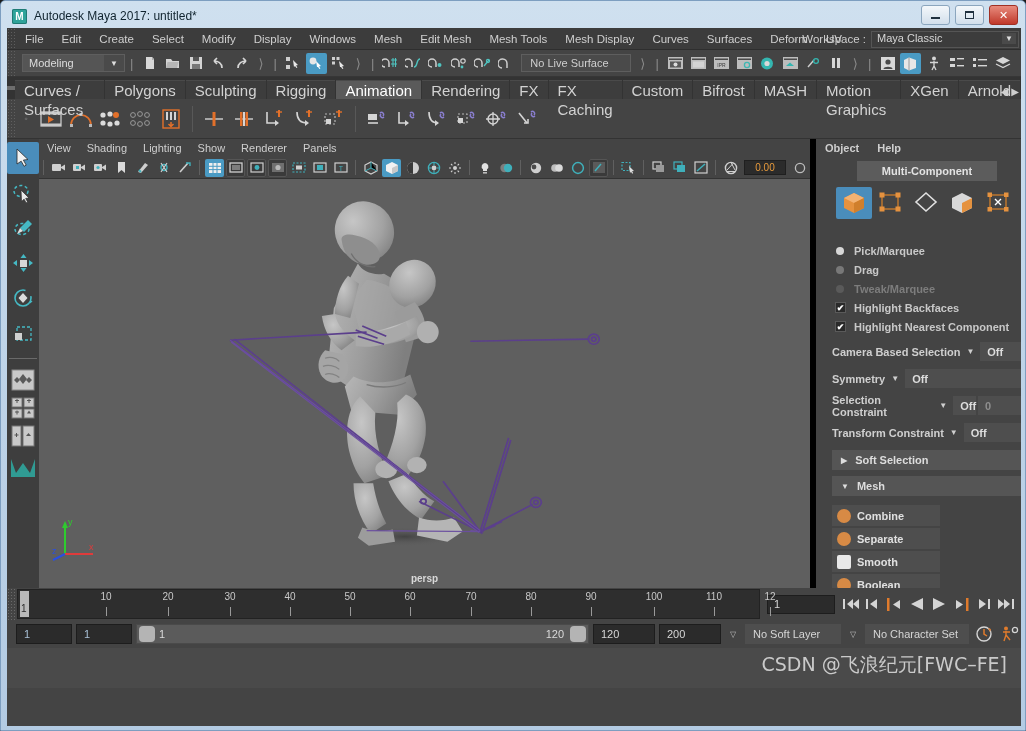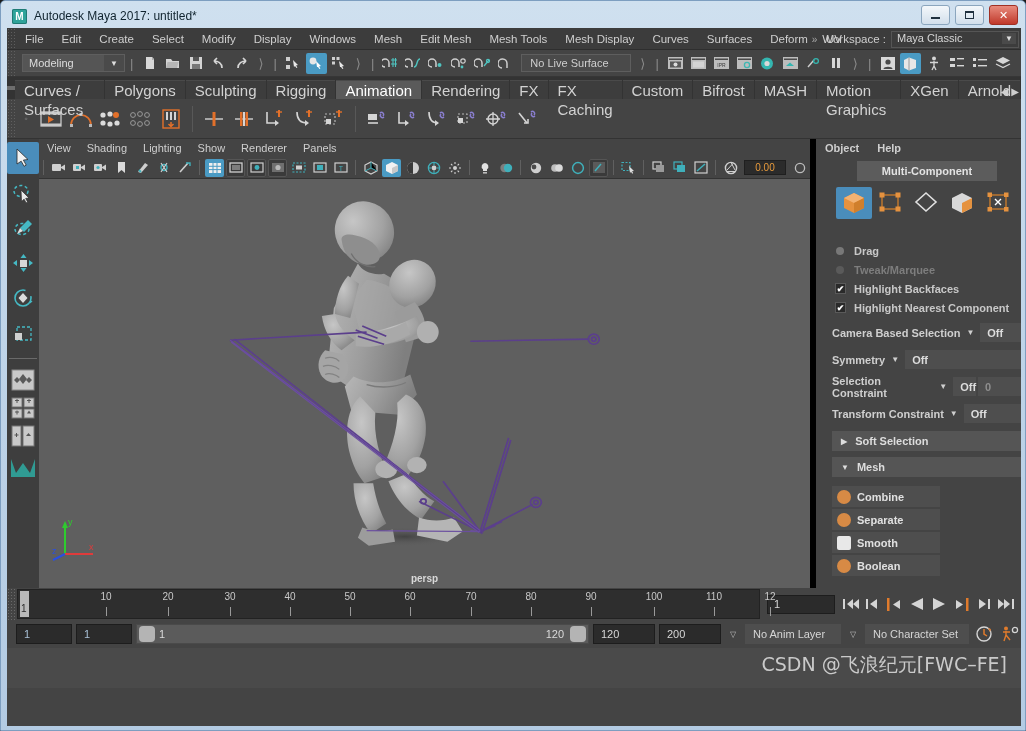--- a/index.html
+++ b/index.html
@@ -49,21 +49,21 @@
   }
   .menubar{
     height:22px; background:#3c3c3c; display:flex; align-items:center;
     border-bottom:1px solid #2e2e2e; position:relative;
   }
   .menubar .mi{ padding:0 9px; line-height:22px; color:#cfcfcf; font-size:11.5px; cursor:default;}
   .ws-wrap{ position:absolute; right:2px; top:0; height:22px; display:flex; align-items:center; gap:5px;}
   .ws-chev{ color:#aaa; font-size:10px; }
   .ws-label{ color:#cfcfcf; font-size:11.5px; }
   .ws-combo{
-    width:128px;height:17px;background:#3c3c3c;border:1px solid #555;
+    width:148px;height:17px;background:#3c3c3c;border:1px solid #555;
     display:flex;align-items:center;justify-content:space-between;padding:0 2px 2px 5px;
     color:#d6d6d6;font-size:11px;
   }
   .ws-combo .arr{font-size:8px;color:#ddd;background:#4a4a4a;padding:1px 3px;}
 
   
   .toolrow{
     height:27px;background:#444;display:flex;align-items:center;
     border-bottom:1px solid #363636; position:relative;
   }
@@ -1027,20 +1027,24 @@
                   <rect x="3.5" y="2.5" width="4.5" height="4.5" fill="#e5923f"></rect>
                   <rect x="20" y="2.5" width="4.5" height="4.5" fill="#e5923f"></rect>
                   <rect x="3.5" y="17" width="4.5" height="4.5" fill="#e5923f"></rect>
                   <rect x="20" y="17" width="4.5" height="4.5" fill="#e5923f"></rect>
                   <path d="M11 9l6 6M17 9l-6 6" stroke="#fff" stroke-width="1.4"></path>
                 </svg>
               </div>
           </div>
 
           <div class="radio-row">
+            <span class="radio"></span>
+            <span>Pick/Marquee</span>
+          </div>
+          <div class="radio-row">
             <span class="radio off"></span>
             <span>Drag</span>
           </div>
           <div class="radio-row">
             <span class="radio dim"></span>
             <span class="dimtxt">Tweak/Marquee</span>
           </div>
           <div class="chk-row">
             <span class="chk">✔</span>
             <span>Highlight Backfaces</span>
@@ -1200,21 +1204,21 @@
       <div class="rfield">1</div>
       <div class="rangebar">
         <span class="rb-handle"></span>
         <span class="rb-l">1</span>
         <span class="rb-r">120</span>
         <span class="rb-handle"></span>
       </div>
       <div class="rfield2">120</div>
       <div class="rfield2">200</div>
       <span class="combo-arr">▽</span>
-      <div class="combo-sm" style="width:96px">No Anim Layer</div>
+      <div class="combo-sm" style="width:96px">No Soft Layer</div>
       <span class="combo-arr">▽</span>
       <div class="combo-sm" style="width:104px">No Character Set</div>
       <div class="ico-btn">
         <svg width="18" height="18" viewBox="0 0 18 18">
             <circle cx="9" cy="9" r="7" fill="none" stroke="#d6d6d6" stroke-width="1.4"></circle>
             <path d="M9 4v5l3 2" stroke="#e07b2c" stroke-width="1.5" fill="none"></path>
             <path d="M13 3l3 1-1 3z" fill="#e07b2c"></path>
           </svg>
         </div>
       <div class="ico-btn">

